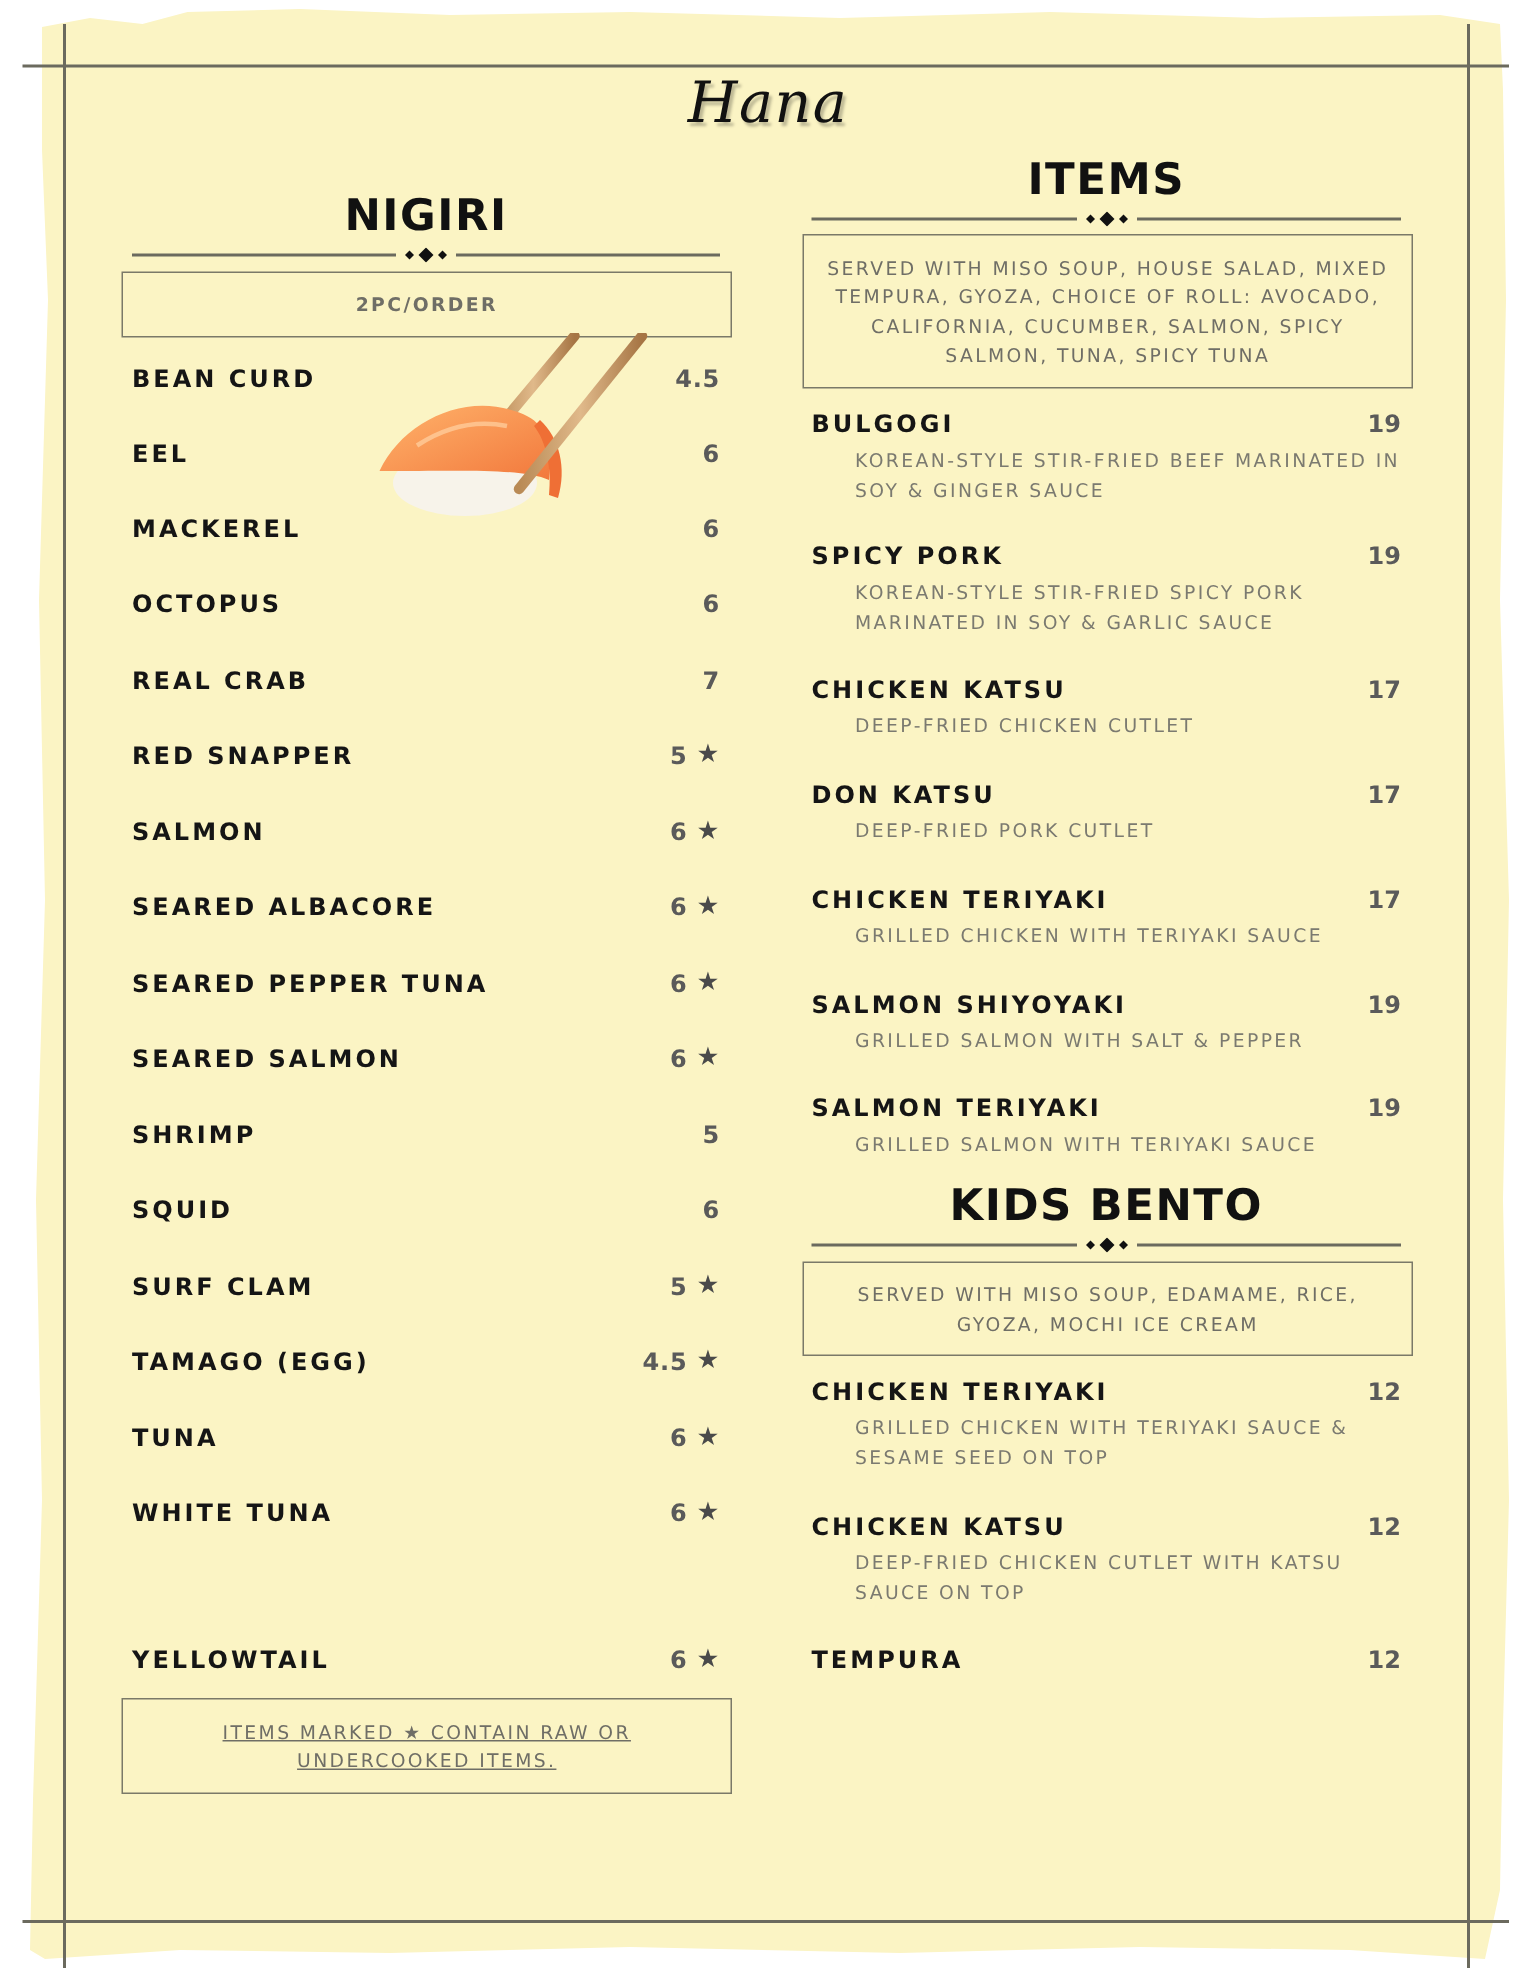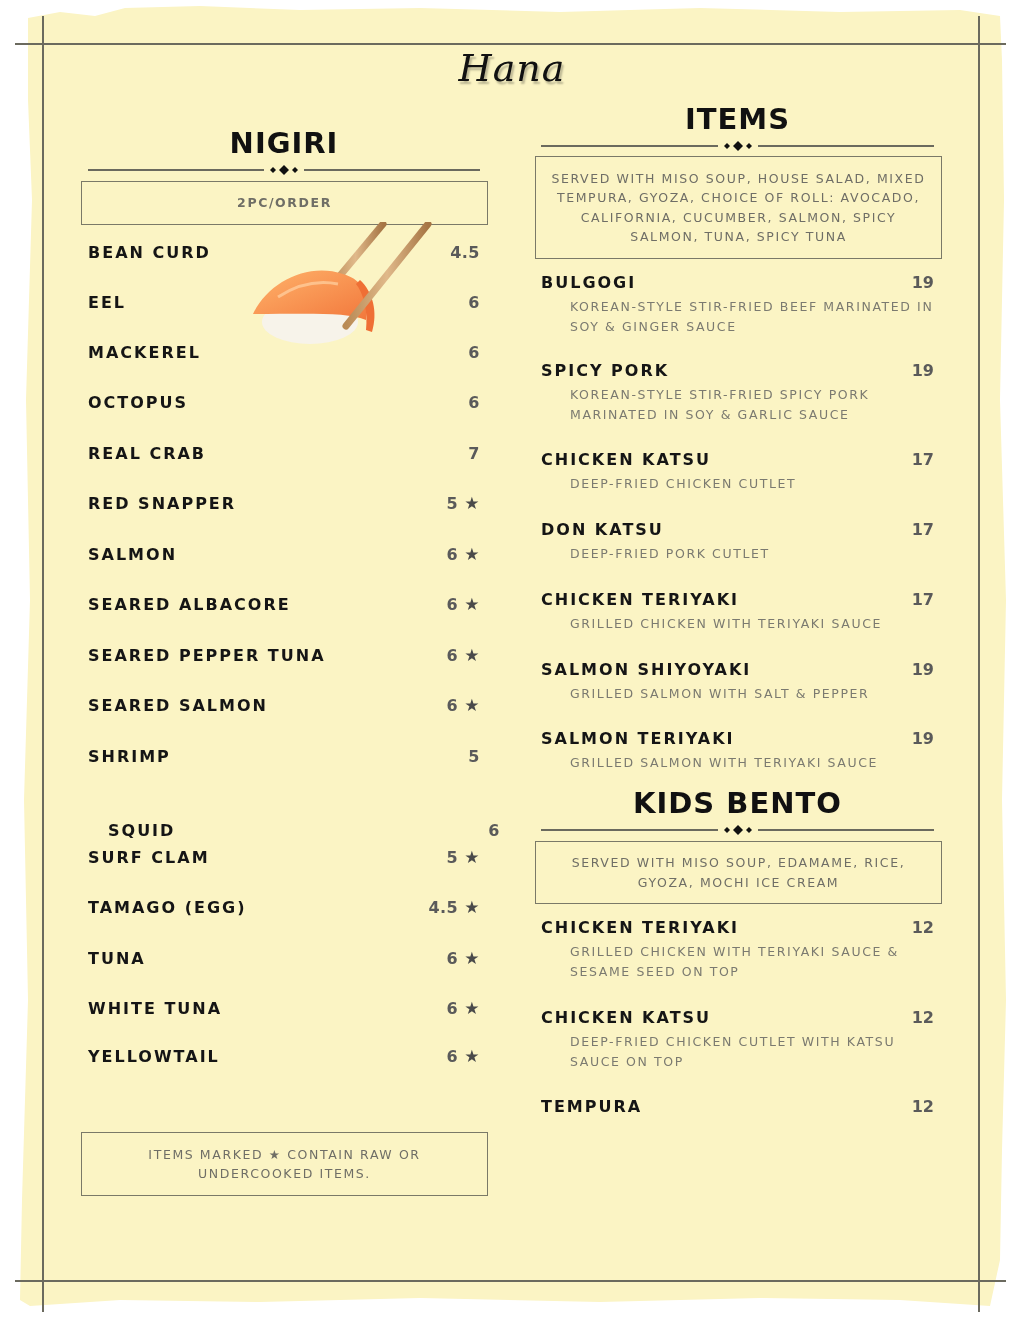--- a/index.html
+++ b/index.html
@@ -166,21 +166,21 @@
           <span>6</span>
           <span class="star">★</span>
         </span>
       </div>
       <div class="nig-row" style="top: 744px;">
         <span class="nig-name">SHRIMP</span>
         <span class="nig-price">
           <span>5</span>
         </span>
       </div>
-      <div class="nig-row" style="top: 818px; margin-left: 20px;">
+      <div class="nig-row" style="top: 794px;">
         <span class="nig-name">SQUID</span>
         <span class="nig-price">
           <span>6</span>
         </span>
       </div>
       <div class="nig-row" style="top: 845px; gap: 36px;">
         <span class="nig-name">SURF CLAM</span>
         <span class="nig-price">
           <span>5</span>
           <span class="star">★</span>
@@ -200,30 +200,30 @@
           <span class="star">★</span>
         </span>
       </div>
       <div class="nig-row" style="top: 996px;">
         <span class="nig-name">WHITE TUNA</span>
         <span class="nig-price">
           <span>6</span>
           <span class="star">★</span>
         </span>
       </div>
-      <div class="nig-row" style="top: 1044px;">
+      <div class="nig-row" style="top: 1094px;">
         <span class="nig-name">YELLOWTAIL</span>
         <span class="nig-price">
           <span>6</span>
           <span class="star">★</span>
         </span>
       </div>
     </div>
 
-  <div class="note-box" style="left:81px;top:1132px;width:407px;height:64px;padding:0 40px;">
+  <div class="note-box" style="left:81px;top:1132px;width:407px;height:64px;padding:0 40px;text-decoration:underline;">
     <span>ITEMS MARKED ★ CONTAIN RAW OR UNDERCOOKED ITEMS.</span>
   </div>
 
   <div class="section-head" style="left:541px;width:393px;top:102px;font-size:29px;">ITEMS</div>
   <div class="divider" style="left:541px;top:145px;width:393px;"></div>
   <svg class="ornament" style="left:718px;top:141px;" viewBox="0 0 40 10">
     <rect x="0" y="0" width="40" height="10" fill="#fbf4c4"></rect>
     <polygon points="6,5 9,2 12,5 9,8" fill="#111"></polygon>
     <polygon points="15,5 20,0 25,5 20,10" fill="#111"></polygon>
     <polygon points="28,5 31,2 34,5 31,8" fill="#111"></polygon>

